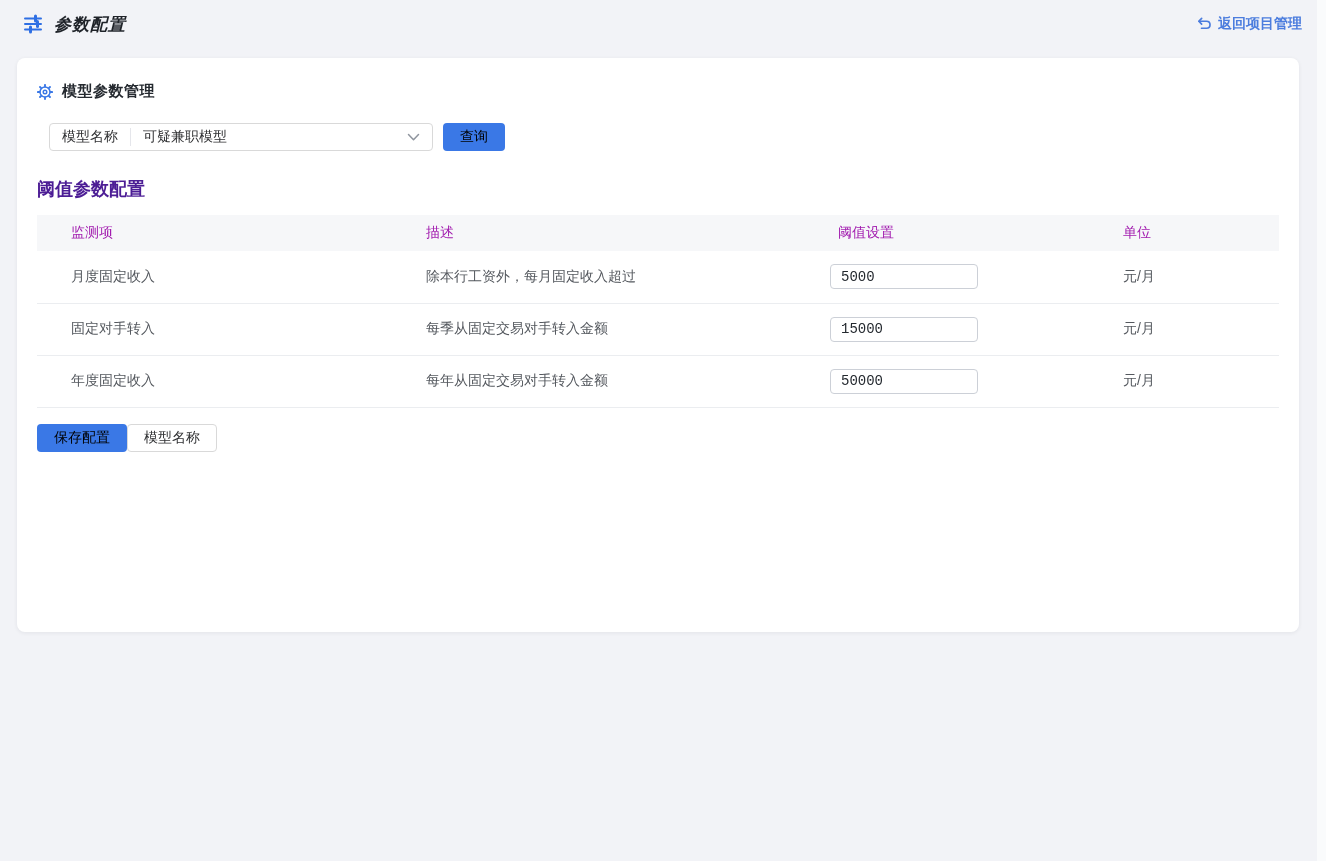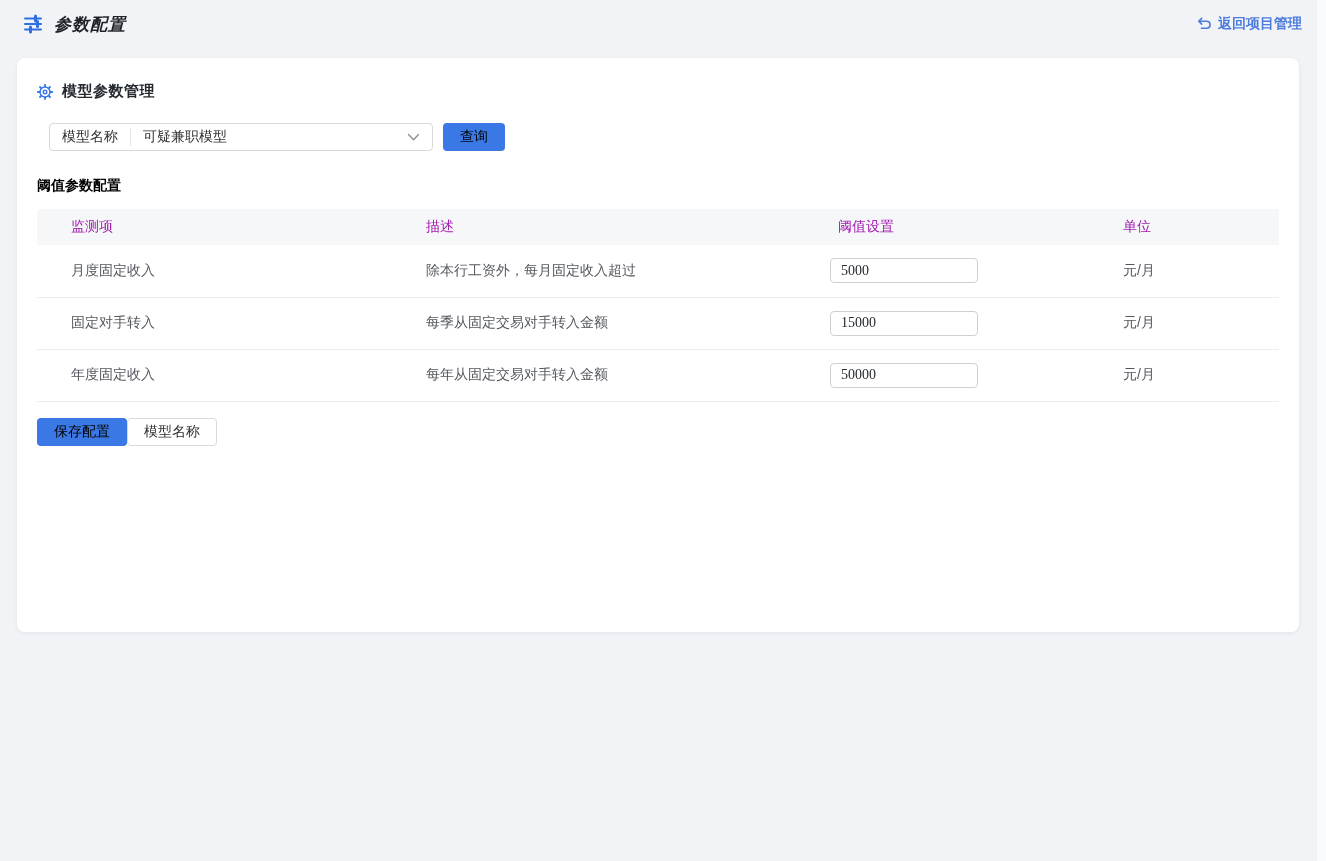--- a/index.html
+++ b/index.html
@@ -52,35 +52,35 @@
   .select-value{flex:1;padding:0 12px;color:#303133;white-space:nowrap;}
   .select-caret{padding-right:12px;display:flex;align-items:center;}
   .btn{
     height:28px;border-radius:4px;font-size:14px;
     display:inline-flex;align-items:center;justify-content:center;
     cursor:pointer;font-family:inherit;
   }
   .btn-primary{background:var(--primary);color:#000000;border:none;padding:0 17px;}
   .btn-plain{background:#fff;color:#303133;border:1px solid var(--border);padding:0 16px;}
   
-  .threshold-title{margin-top:26px;font-size:14px;font-weight:bold;color:#000000;}
+  .threshold-title{margin-top:26px;font-size:18px;font-weight:bold;color:#4c1d95;}
   table{width:1242px;border-collapse:collapse;table-layout:fixed;font-size:14px;margin-top:14px;}
   th{
     background:#f6f7f9;height:36px;text-align:left;
     color:#a21caf;font-weight:normal;padding:0 0 0 34px;
   }
   td{
     height:52px;border-bottom:1px solid var(--row-line);
     color:#54585e;padding:0 0 0 34px;
   }
   td.threshold-cell{padding-left:26px;}
   .threshold-input{
     width:148px;height:25px;border:1px solid #ccd0d7;border-radius:4px;
     padding:0 10px;font-size:14px;color:#24292f;outline:none;
-    font-family:Liberation Serif, serif;background:#fff;
+    font-family:Liberation Mono, monospace;background:#fff;
   }
   
   .actions{display:flex;align-items:center;margin-top:16px;}
   
   .scrollbar-track{
     position:absolute;right:0;top:0;width:9px;height:861px;background:#fafbfc;
   }
   svg{display:block;}
 </style>
 </head>

